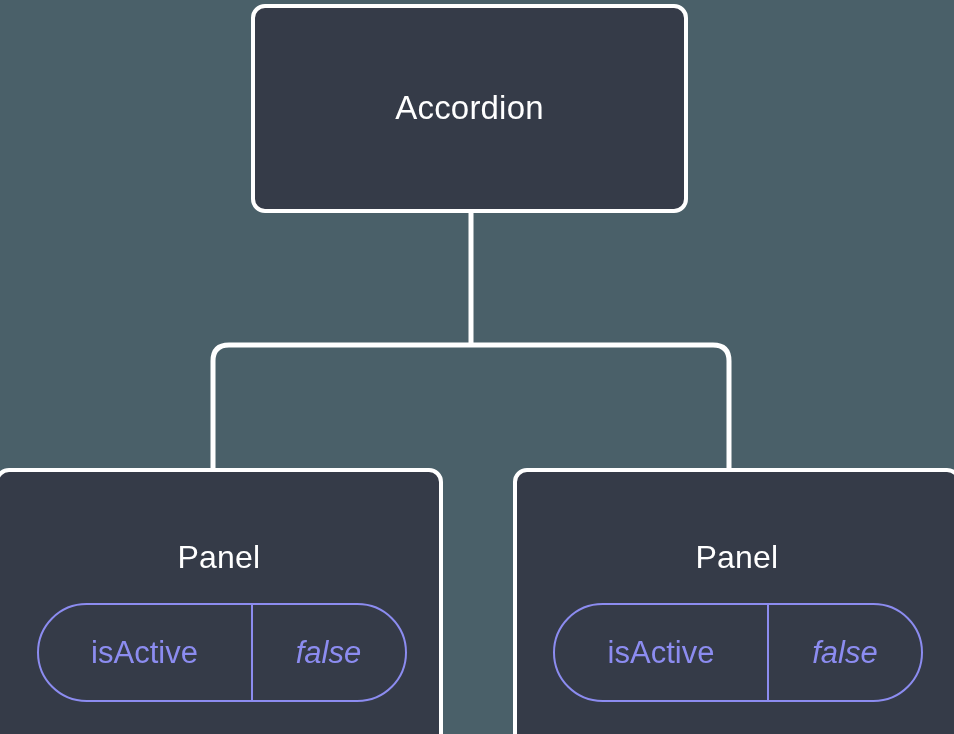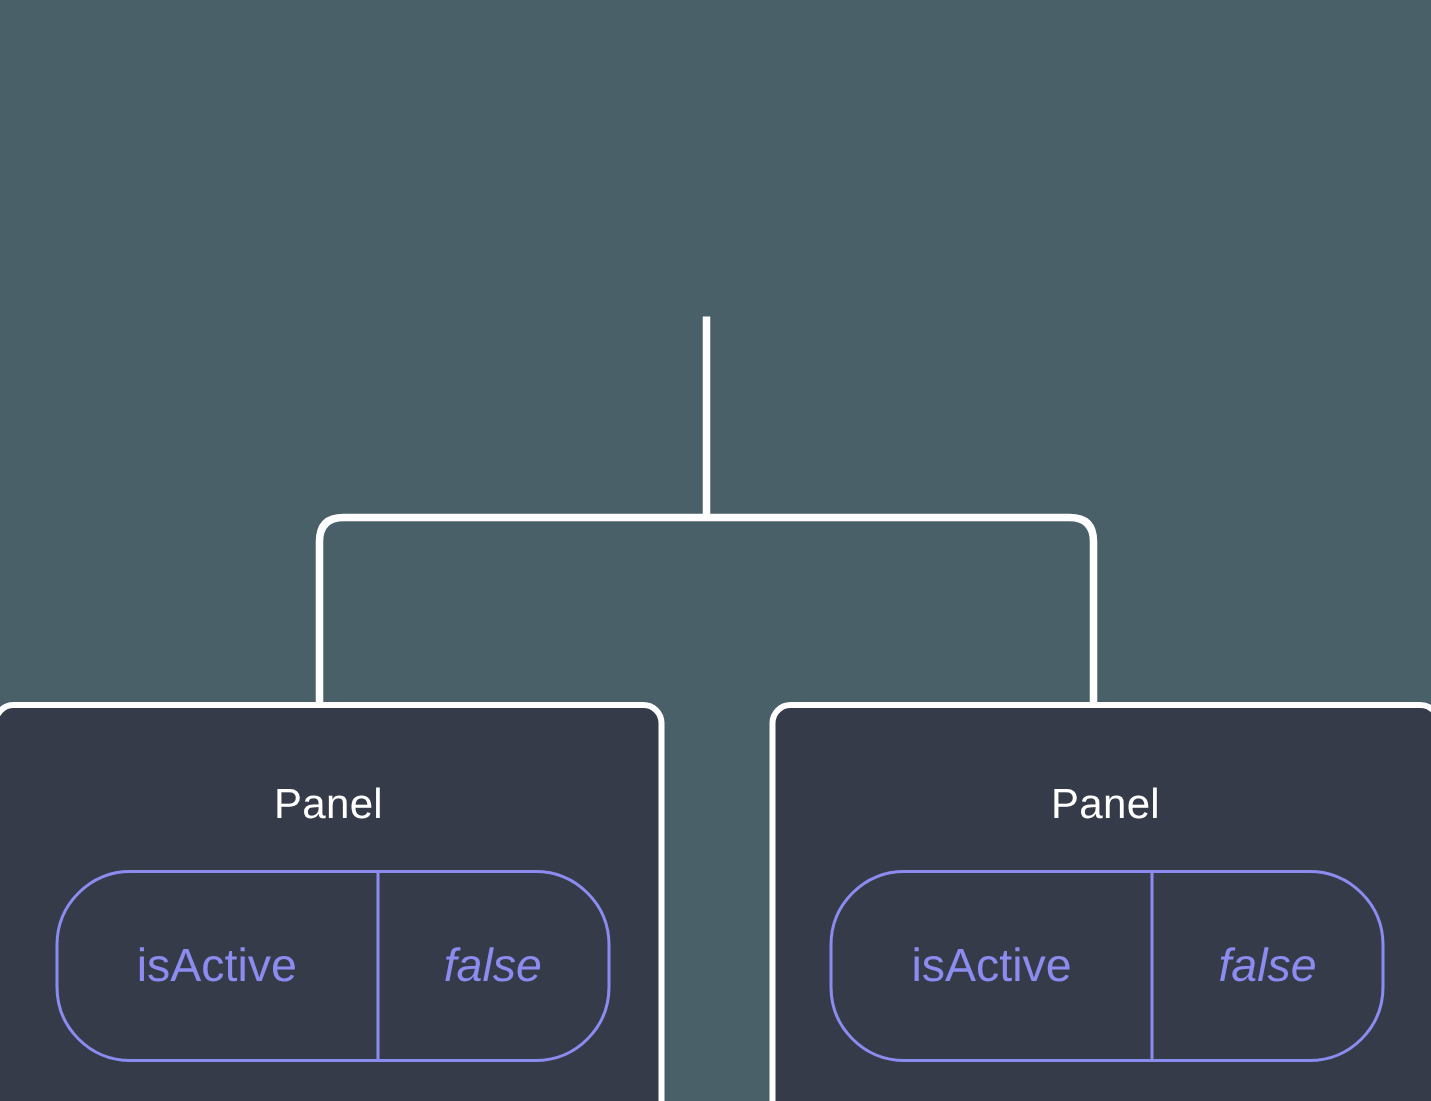--- a/index.html
+++ b/index.html
@@ -72,28 +72,29 @@
     left: -5px;
     width: 448px;
   }
 
   .node-panel-right {
     left: 513px;
     width: 448px;
   }
 
   .node-panel .node-title {
-    font-size: 28px;
+    font-size: 32px;
+    margin-top: 19px;
   }
 
   
   .pill {
     box-sizing: border-box;
     margin-top: 28px;
-    height: 128px;
+    height: 99px;
     border: 2px solid #8c8cf0;
     border-radius: 50px;
     display: flex;
     align-items: stretch;
     background: transparent;
   }
 
   .pill-left {
     width: 370px;
     margin-left: 5px;
@@ -130,20 +131,23 @@
 
 <div id="canvas">
 
   <svg id="connectors" viewBox="0 0 954 734" width="954" height="734" xmlns="http://www.w3.org/2000/svg" aria-hidden="true">
 
     <path d="M 471 211 L 471 345" fill="none" stroke="#ffffff" stroke-width="5"></path>
 
     <path d="M 213 470 L 213 361 Q 213 345 229 345 L 713 345 Q 729 345 729 361 L 729 470" fill="none" stroke="#ffffff" stroke-width="5" stroke-linecap="butt" stroke-linejoin="round"></path>
   </svg>
 
+  <div class="node node-root">
+    <span class="node-title">Accordion</span>
+  </div>
 
   <div class="node node-panel node-panel-left">
     <span class="node-title">Panel</span>
     <div class="pill pill-left">
       <div class="pill-cell pill-key">isActive</div>
       <div class="pill-cell pill-val">false</div>
     </div>
   </div>
 
   <div class="node node-panel node-panel-right">

